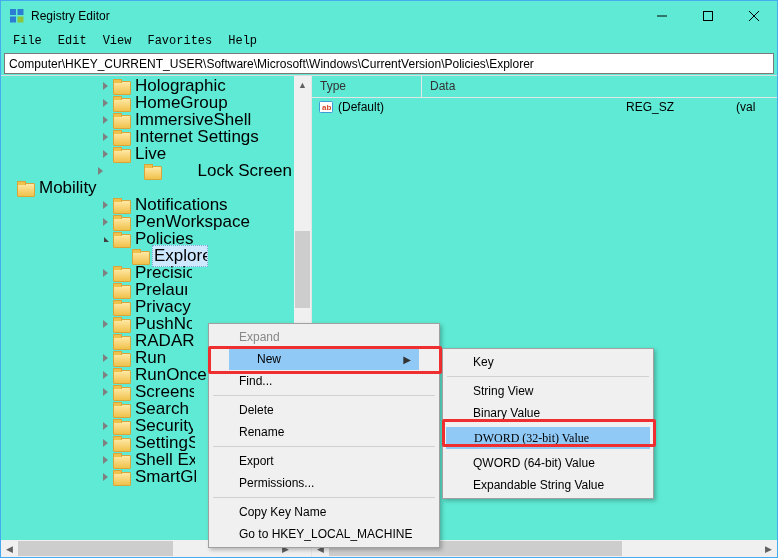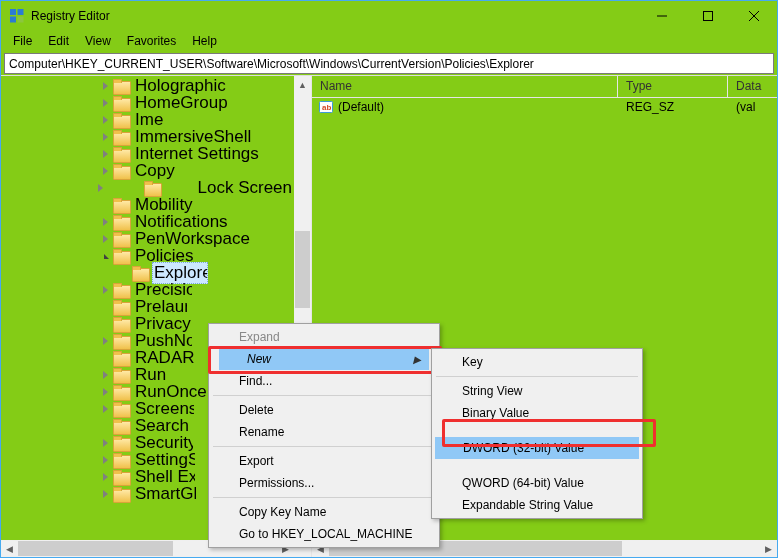--- a/index.html
+++ b/index.html
@@ -1,26 +1,26 @@
 <!DOCTYPE html>
 <html><head>
 <meta charset="utf-8">
 <style>
   * { box-sizing: border-box; }
   html, body { margin: 0; padding: 0; font-family: "Segoe UI", Tahoma, sans-serif; font-size: 12px; color: #000; }
-  .window { width: 778px; height: 558px; border: 1px solid #46aaf0; background: #84cc16; display: flex; flex-direction: column; position: relative; }
+  .window { width: 778px; height: 558px; border: 1px solid #46aaf0; background: #5eead4; display: flex; flex-direction: column; position: relative; }
   
   .titlebar { height: 30px; display: flex; align-items: center; padding-left: 8px; }
   .titlebar .icon-slot { width: 16px; height: 16px; margin-right: 6px; display: flex; align-items: center; justify-content: center; }
   .titlebar .title { flex: 1; font-size: 12px; }
   .winctrls { display: flex; height: 100%; }
   .winbtn { width: 46px; display: flex; align-items: center; justify-content: center; font-size: 13px; }
   
   .menubar { height: 20px; display: flex; align-items: center; padding: 0 4px; gap: 0; }
-  .menuitem { padding: 2px 8px; font-size: 12px; }
+  .menuitem { padding: 2px 8px; font-size: 12px; font-family: Liberation Mono, monospace; }
   
   .addressbar { margin: 2px 3px 1px 3px; height: 21px; border: 1px solid #7a7a7a; display: flex; align-items: center; padding: 0 4px; font-size: 12px; background: #fff; }
   
   .content { flex: 1; display: flex; border-top: 1px solid #ddd; min-height: 0; }
   .treepane { width: 311px; border-right: 1px solid #e5e5e5; position: relative; overflow: hidden; }
   .treepane .tree { position: absolute; left: 0; top: 0; right: 17px; bottom: 17px; overflow: hidden; padding-top: 1px; }
   .listpane { flex: 1; display: flex; flex-direction: column; position: relative; overflow: hidden; }
   
   .trow { height: 17px; display: flex; align-items: center; white-space: nowrap; position: relative; }
   .chev { width: 16px; height: 16px; display: inline-flex; align-items: center; justify-content: center; color: #555; font-size: 10px; }
@@ -121,43 +121,38 @@
             <span class="tlabel">Holographic</span>
           </div>
           <div class="trow" style="padding-left: 96px;">
             <span class="chev closed"></span>
             <span class="folder"></span>
             <span class="tlabel">HomeGroup</span>
           </div>
           <div class="trow" style="padding-left: 96px;">
             <span class="chev closed"></span>
             <span class="folder"></span>
-            <span class="tlabel">Ime</span>
-          </div>
-          <div class="trow" style="padding-left: 96px;">
-            <span class="chev closed"></span>
-            <span class="folder"></span>
             <span class="tlabel">ImmersiveShell</span>
           </div>
           <div class="trow" style="padding-left: 96px;">
             <span class="chev closed"></span>
             <span class="folder"></span>
             <span class="tlabel">Internet Settings</span>
           </div>
           <div class="trow" style="padding-left: 96px;">
             <span class="chev closed"></span>
             <span class="folder"></span>
-            <span class="tlabel">Copy</span>
+            <span class="tlabel">Live</span>
           </div>
           <div class="trow" style="padding-left: 96px; gap: 40px;">
             <span class="chev closed"></span>
             <span class="folder"></span>
             <span class="tlabel">Lock Screen</span>
           </div>
-          <div class="trow" style="padding-left: 96px;">
+          <div class="trow" style="">
             <span class="chev " style="visibility: hidden;"></span>
             <span class="folder"></span>
             <span class="tlabel">Mobility</span>
           </div>
           <div class="trow" style="padding-left: 96px;">
             <span class="chev closed"></span>
             <span class="folder"></span>
             <span class="tlabel">Notifications</span>
           </div>
           <div class="trow" style="padding-left: 96px;">
@@ -255,21 +250,20 @@
         <div class="track">
           <div class="thumb" style="left:0; right:40%;"></div>
         </div>
         <div class="btn">▶</div>
       </div>
       <div class="corner"></div>
     </div>
 
     <div class="listpane">
       <div class="listheader">
-        <div class="colh name">Name</div>
         <div class="colh type">Type</div>
         <div class="colh data">Data</div>
       </div>
       <div class="lrow">
         <div class="c-name">
           <span class="strico">
             <svg width="16" height="16" viewBox="0 0 16 16">
               <rect x="1.5" y="2.5" width="13" height="11" rx="1" fill="#fff" stroke="#3d9bd8"></rect>
               <text x="4" y="11" font-size="8" font-weight="bold" fill="#d24726">ab</text>
             </svg>
@@ -285,43 +279,43 @@
         <div class="track">
           <div class="thumb" id="list-hthumb" style="left: 0%; width: 68%;"></div>
         </div>
         <div class="btn">▶</div>
       </div>
     </div>
   </div>
 
   <div class="ctxmenu" id="ctx1" style="left:207px; top:322px; width:232px;">
     <div class="ctxitem disabled">Expand</div>
-    <div class="ctxitem highlighted" style="margin:0 8px;font-style:italic;">
+    <div class="ctxitem highlighted" style="margin:0 18px;">
       <span>New</span>
       <span class="subarrow">▶</span>
     </div>
     <div class="ctxitem">Find...</div>
     <div class="ctxsep"></div>
     <div class="ctxitem">Delete</div>
     <div class="ctxitem">Rename</div>
     <div class="ctxsep"></div>
     <div class="ctxitem">Export</div>
     <div class="ctxitem">Permissions...</div>
     <div class="ctxsep"></div>
     <div class="ctxitem">Copy Key Name</div>
     <div class="ctxitem">Go to HKEY_LOCAL_MACHINE</div>
   </div>
 
   <div class="redbox" style="position:absolute; left:207px; top:345px; width:234px; height:28px;"></div>
 
-  <div class="ctxmenu" id="ctx2" style="left:430px; top:347px; width:212px;">
+  <div class="ctxmenu" id="ctx2" style="left:441px; top:347px; width:212px;">
     <div class="ctxitem">Key</div>
     <div class="ctxsep"></div>
     <div class="ctxitem">String View</div>
     <div class="ctxitem">Binary Value</div>
-    <div class="ctxitem highlighted" style="margin:13px 1px;">DWORD (32-bit) Value</div>
+    <div class="ctxitem highlighted" style="margin:3px 1px;font-family:Liberation Serif, serif;">DWORD (32-bit) Value</div>
     <div class="ctxitem">QWORD (64-bit) Value</div>
     <div class="ctxitem">Expandable String Value</div>
   </div>
 
   <div class="redbox" style="position:absolute; left:441px; top:418px; width:214px; height:28px;"></div>
 
 </div>
 
 </body></html>

